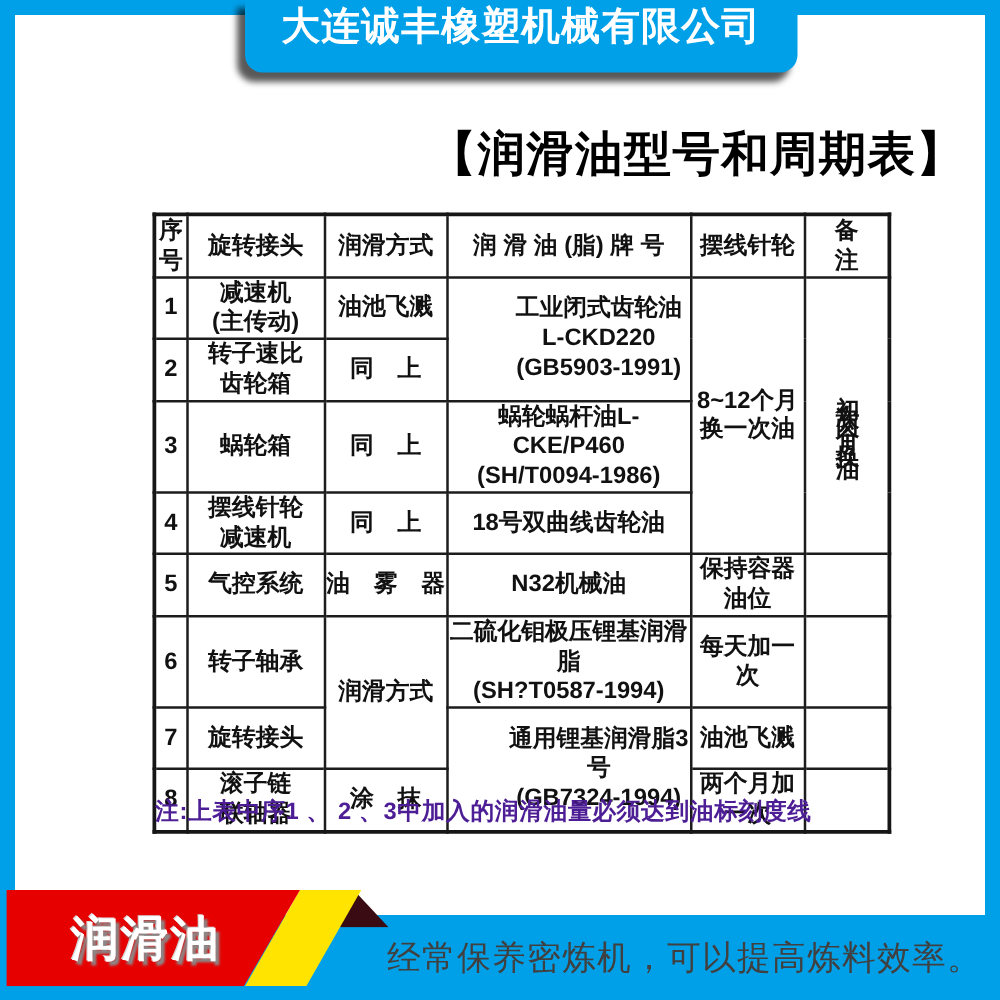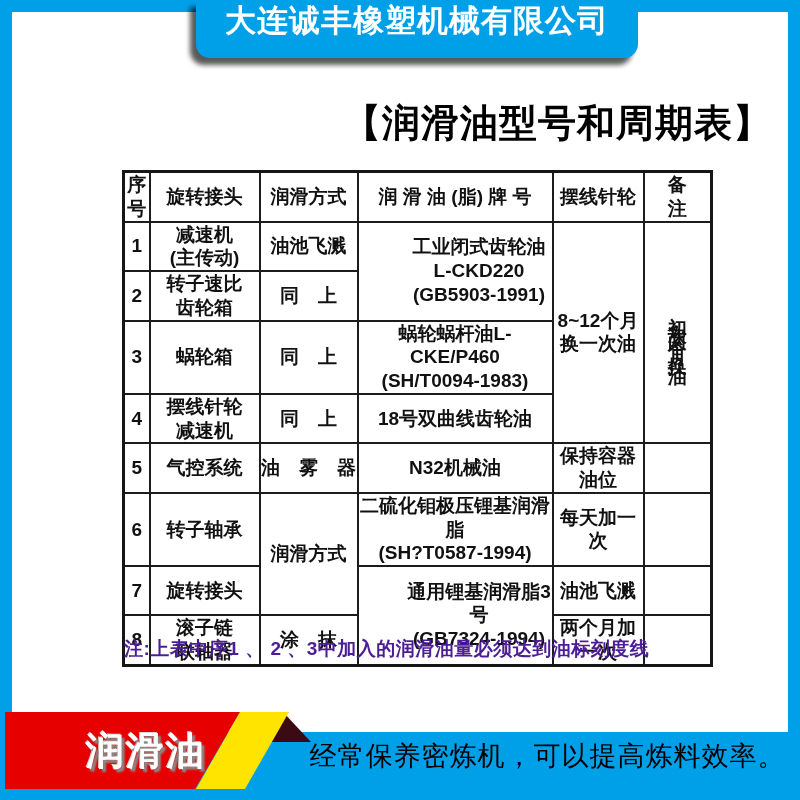--- a/index.html
+++ b/index.html
@@ -79,30 +79,30 @@
     background:#FFE400;
     clip-path:polygon(50px 0, 99px 0, 55px 77px, 6px 77px);
     z-index:3;
   }
   .red-banner {
     position:absolute; left:5px; top:712px; width:240px; height:79px;
     background:#E60000;
     clip-path:polygon(0 0, 235px 0, 190px 77px, 0 77px);
     z-index:4;
     display:flex; align-items:center; justify-content:flex-start;
-    padding-left:81px;
+    padding-left:52px;
   }
   .red-label {
     color:#ffffff; font-size:38px; font-weight:bold; letter-spacing:2px;
     text-shadow:3px 3px 2px #8a8a8a, -1px -1px 0 #d8d8d8;
   }
   .slogan {
     position:absolute; left:300px; top:738px; width:495px; height:56px;
-    display:flex; align-items:flex-start; justify-content:center;
-    color:#000000; font-size:27px; letter-spacing:1px; z-index:2;
+    display:flex; align-items:center; justify-content:center;
+    color:#404040; font-size:27px; letter-spacing:1px; z-index:2;
   }
 </style>
 </head>
 <body>
 
 <div class="white-area"></div>
 
 <div class="top-banner">
   <span>大连诚丰橡塑机械有限公司</span>
 </div>
@@ -143,21 +143,21 @@
     <td class="no">2</td>
     <td>转子速比
 齿轮箱</td>
     <td class="method">同　上</td>
   </tr>
   <tr class="r">
     <td class="no">3</td>
     <td>蜗轮箱</td>
     <td class="method">同　上</td>
     <td class="brand">蜗轮蜗杆油L-CKE/P460
-(SH/T0094-1983)</td>
+(SH/T0094-1986)</td>
   </tr>
   <tr class="r">
     <td class="no">4</td>
     <td>摆线针轮
 减速机</td>
     <td class="method">同　上</td>
     <td class="brand">18号双曲线齿轮油</td>
   </tr>
   <tr class="r">
     <td class="no">5</td>

